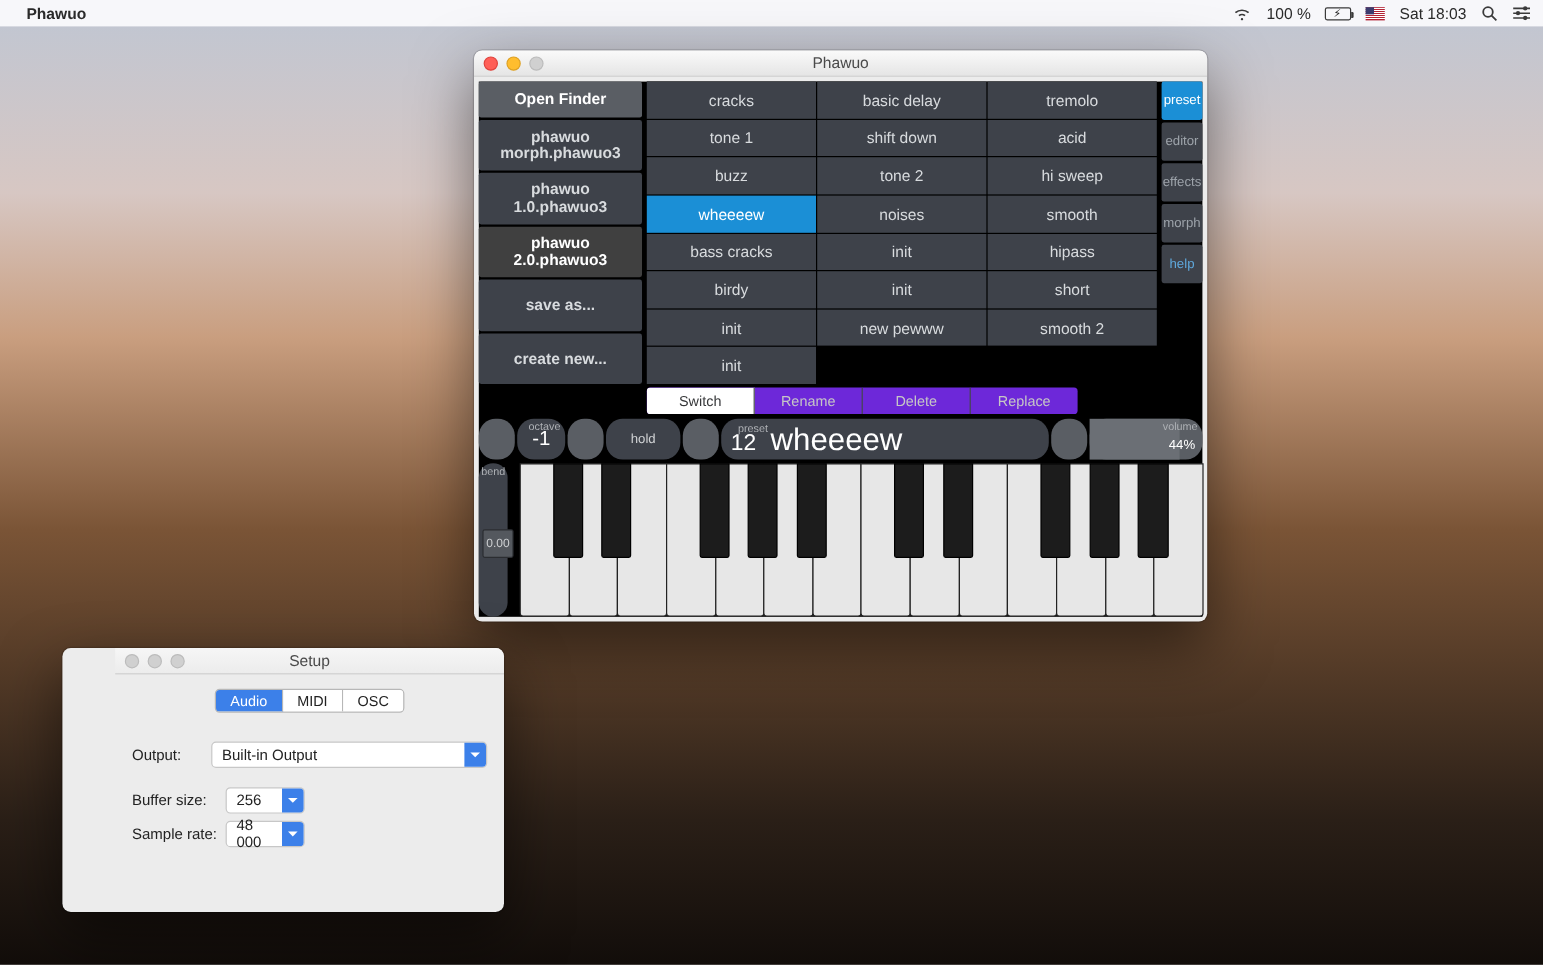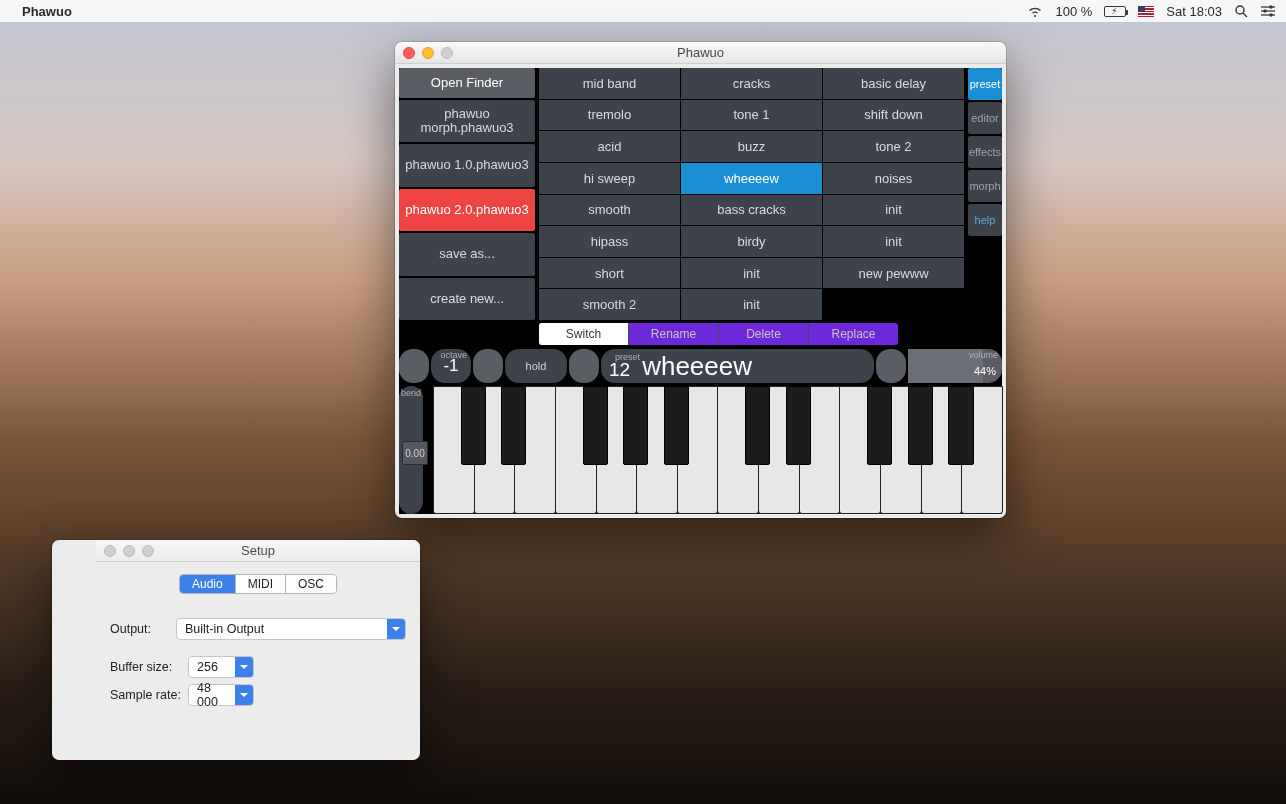--- a/index.html
+++ b/index.html
@@ -26,23 +26,23 @@
 .tl-min    { background:#ffbd2e; border:0.5px solid #dea123; }
 .tl-dis    { background:#d0d0d0; border:0.5px solid #bcbcbc; }
 .titlebar .title { margin:0 auto; font-size:13px; color:#4a4a4a; }
 
 
 #win-main { left:395px; top:42px; width:611px; height:476px; background:#ececec; }
 #win-main .body { position:absolute; left:4px; right:4px; top:26px; bottom:4px; background:#000; display:flex; flex-direction:column; }
 
 .toprow { display:flex; height:252px; gap:4px; padding:0; }
 .sidebar { width:136px; display:flex; flex-direction:column; gap:2px; }
-.side-btn { flex:1; background:#3e424a; color:#d8dbde; font-size:13px; font-weight:400; display:flex; align-items:center; justify-content:center; border-radius:2px; cursor:pointer; text-align:center; padding:0 4px; line-height:1.1; }
+.side-btn { flex:1; background:#3e424a; color:#d8dbde; font-size:13px; font-weight:700; display:flex; align-items:center; justify-content:center; border-radius:2px; cursor:pointer; text-align:center; padding:0 4px; line-height:1.1; }
 .side-btn.first { background:#5a5e64; color:#fff; height:30px; flex:0 0 30px; }
-.side-btn.sel { background:#ef4444; color:#fff; }
+.side-btn.sel { background:#404040; color:#fff; }
 
 .grid-wrap { flex:1; display:flex; flex-direction:column; gap:0; }
 .preset-grid { flex:1; display:grid; grid-template-columns:repeat(3,1fr); grid-auto-rows:1fr; gap:1px; background:#000; }
 .gcell { background:#3e424a; color:#d8dbde; font-size:13px; font-weight:300; display:flex; align-items:center; justify-content:center; cursor:pointer; }
 .gcell.sel { background:#1b8fd6; color:#fff; }
 
 .right-tabs { width:34px; display:flex; flex-direction:column; gap:2px; }
 .rtab { background:#3e424a; color:#9da3aa; font-size:11px; font-weight:300; display:flex; align-items:center; justify-content:center; border-radius:2px; cursor:pointer; padding:10px 0; }
 .rtab.sel { background:#1b8fd6; color:#fff; }
 .rtab.help { color:#5fa8dc; }
@@ -157,21 +157,20 @@
         <div class="side-btn first">Open Finder</div>
         <div class="side-btn">phawuo morph.phawuo3</div>
         <div class="side-btn">phawuo 1.0.phawuo3</div>
         <div class="side-btn sel">phawuo 2.0.phawuo3</div>
         <div class="side-btn">save as...</div>
         <div class="side-btn">create new...</div>
       </div>
 
       <div class="grid-wrap">
         <div class="preset-grid" id="preset-grid">
-            <div class="gcell">mid band</div>
             <div class="gcell">cracks</div>
             <div class="gcell">basic delay</div>
             <div class="gcell">tremolo</div>
             <div class="gcell">tone 1</div>
             <div class="gcell">shift down</div>
             <div class="gcell">acid</div>
             <div class="gcell">buzz</div>
             <div class="gcell">tone 2</div>
             <div class="gcell">hi sweep</div>
             <div class="gcell sel">wheeeew</div>

